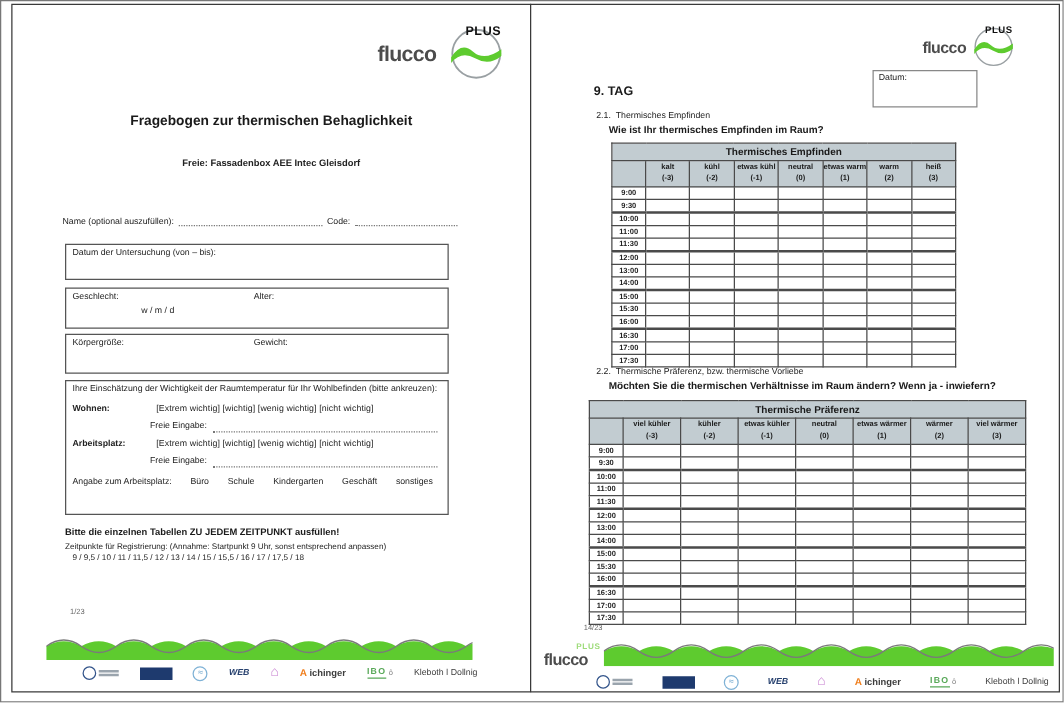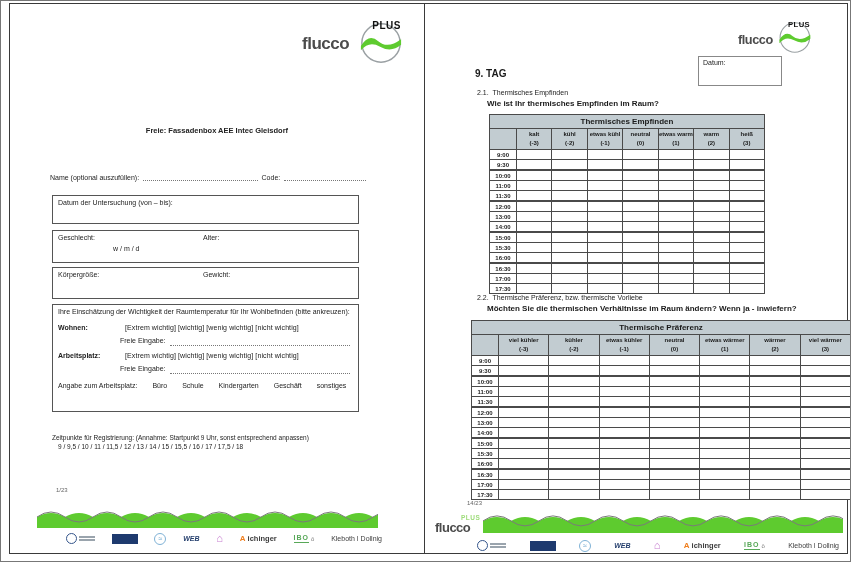--- a/index.html
+++ b/index.html
@@ -73,20 +73,21 @@
     <div class="flucco abs" style="left:292px;top:14px;width:100px;height:48px;">
       <svg class="circ" width="42" height="42" viewBox="0 0 46 46">
         <circle cx="23" cy="23" r="21" fill="#ffffff" stroke="#9aa0a3" stroke-width="1.6"></circle>
         <path d="M1 26 Q 10 12 20 21 T 45 19 L 45 25 Q 34 34 22 27 T 1 31 Z" fill="#5ecb2f"></path>
       </svg>
       <span class="brand">flucco</span>
       <span class="plus">PLUS</span>
     </div>
 
     <div class="title abs" style="top:86px;left:0;">
+      <div>Fragebogen zur thermischen Behaglichkeit</div>
     </div>
 
     <div class="objekt abs" style="top:122px;left:0;">Freie: Fassadenbox AEE Intec Gleisdorf</div>
 
     <div class="namerow abs" style="left:40px;top:168px;width:316px;">
       <span>Name (optional auszufüllen):</span>
       <span class="dotlead" style="flex:1.4;"></span>
       <span>Code:</span>
       <span class="dotlead" style="flex:1;"></span>
     </div>
@@ -131,20 +132,21 @@
       <div class="angabe">
         <span>Angabe zum Arbeitsplatz:</span>
         <span>Büro</span>
         <span>Schule</span>
         <span>Kindergarten</span>
         <span>Geschäft</span>
         <span>sonstiges</span>
       </div>
     </div>
 
+    <div class="note abs" style="left:42px;top:417px;">Bitte die einzelnen Tabellen ZU JEDEM ZEITPUNKT ausfüllen!</div>
     <div class="zeit abs" style="left:42px;top:430px;">Zeitpunkte für Registrierung: (Annahme: Startpunkt 9 Uhr, sonst entsprechend anpassen)</div>
     <div class="zeit abs" style="left:48px;top:439px;">9 / 9,5 / 10 / 11 / 11,5 / 12 / 13 / 14 / 15 / 15,5 / 16 / 17 / 17,5 / 18</div>
 
     <div class="pagenum abs" style="left:46px;top:483px;">1/23</div>
 
     <svg class="abs" style="left:27px;top:504px;" width="341" height="20">
         <path d="M0 20 L0 9 Q 14 1 28 9 Q 42 1 56 9 Q 70 1 84 9 Q 98 1 112 9 Q 126 1 140 9 Q 154 1 168 9 Q 182 1 196 9 Q 210 1 224 9 Q 238 1 252 9 Q 266 1 280 9 Q 294 1 308 9 Q 322 1 336 9 Q 350 1 364 9 L 341 20 Z" fill="#5ecb2f"></path>
         <path d="M0 9 Q 14 -1 28 9 Q 42 19 56 9 Q 70 -1 84 9 Q 98 19 112 9 Q 126 -1 140 9 Q 154 19 168 9 Q 182 -1 196 9 Q 210 19 224 9 Q 238 -1 252 9 Q 266 19 280 9 Q 294 -1 308 9 Q 322 19 336 9 Q 350 -1 364 9" fill="none" stroke="#7a7a7a" stroke-width="1"></path>
       </svg>
 
@@ -390,21 +392,21 @@
             </tr>
           </tbody>
         </table>
       </div>
 
     <div class="secline abs" style="left:52px;top:290px;">
       <span>2.2.</span>&nbsp;&nbsp;<span>Thermische Präferenz, bzw. thermische Vorliebe</span>
     </div>
     <div class="question abs" style="left:62px;top:300px;">Möchten Sie die thermischen Verhältnisse im Raum ändern? Wenn ja - inwiefern?</div>
 
-    <div class="abs" style="left:46px;top:316px;width:380px;">
+    <div class="abs" style="left:46px;top:316px;width:350px;">
         <table class="qtable">
           <colgroup>
             <col style="width: 27px;">
             <col>
             <col>
             <col>
             <col>
             <col>
             <col>
             <col>

